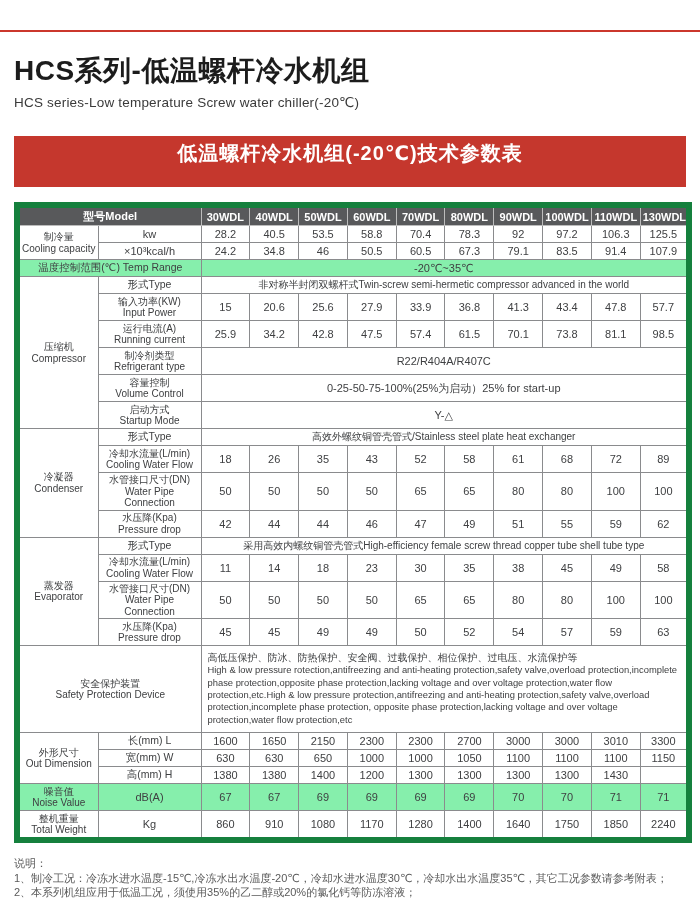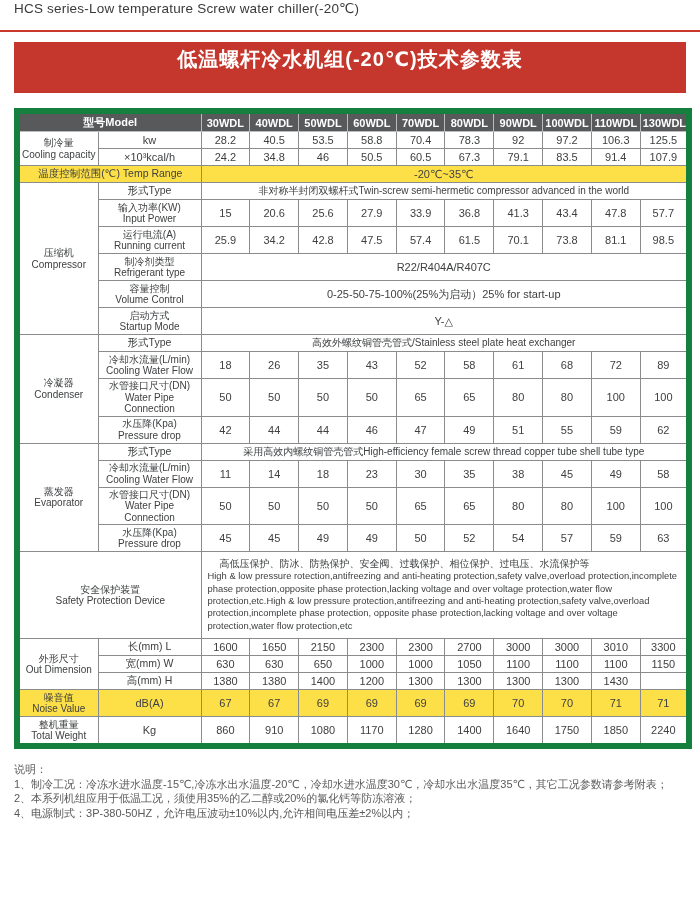--- a/index.html
+++ b/index.html
@@ -21,41 +21,42 @@
     border:6px solid #15803d;
   }
   table.spec td{
     border:1px solid #8a8b8d;text-align:center;vertical-align:middle;
     padding:1px 2px;color:#3f4042;overflow:hidden;
   }
   tr.hdr td{
     background:#58595b;color:#ffffff;font-weight:bold;font-size:11px;
     height:15px;border-color:#bcbcbc;
   }
-  tr.gray td{background:#fde047;}
+  tr.gray td{background:#86efac;}
   .lbl1{font-size:10.5px;}
   .lbl2{font-size:10px;line-height:11.5px;}
   .num{font-size:11px;}
   .spanval{font-size:10px;}
   .h-s td{height:14px;}
   .h-m td{height:24px;}
   .safety-cell{
     text-align:left !important;font-size:9.4px;line-height:12.4px;
     padding:4px 6px !important;height:78px;
   }
   .notes{margin-top:13px;font-size:11px;line-height:14.5px;color:#5a5a5a;}
   .notes div{white-space:nowrap;}
 </style>
 </head>
 <body>
 
 <div class="top-rule"></div>
 
 <div class="page">
 
+  <div class="title">HCS系列-低温螺杆冷水机组</div>
   <div class="subtitle">HCS series-Low temperature Screw water chiller(-20℃)</div>
 
   <div class="banner">低温螺杆冷水机组(-20℃)技术参数表</div>
 
   <table class="spec">
     <colgroup>
       <col style="width:81px">
         <col style="width:103px">
       <col style="width:48.8px">
         <col style="width:48.8px">
@@ -247,21 +248,21 @@
           <td class="num">52</td>
           <td class="num">54</td>
           <td class="num">57</td>
           <td class="num">59</td>
           <td class="num">63</td>
         </tr>
 
       <tr>
         <td colspan="2" class="lbl2"><span>安全保护装置</span><br><span>Safety Protection Device</span></td>
         <td colspan="10" class="safety-cell">
-          <div style="font-size:10px;margin-left:12px;">高低压保护、防冰、防热保护、安全阀、过载保护、相位保护、过电压、水流保护等</div>
+          <div style="font-size:10px;">高低压保护、防冰、防热保护、安全阀、过载保护、相位保护、过电压、水流保护等</div>
           <div>High &amp; low pressure rotection,antifreezing and anti-heating protection,safety valve,overload protection,incomplete phase protection,opposite phase protection,lacking voltage and over voltage protection,water flow protection,etc.High &amp; low pressure protection,antifreezing and anti-heating protection,safety valve,overload protection,incomplete phase protection, opposite phase protection,lacking voltage and over voltage protection,water flow protection,etc</div>
         </td>
       </tr>
 
       <tr class="h-s">
         <td rowspan="3" class="lbl2"><span>外形尺寸</span><br><span>Out Dimension</span></td>
         <td class="lbl1">长(mm) L</td>
       <td class="num">1600</td>
           <td class="num">1650</td>
           <td class="num">2150</td>

